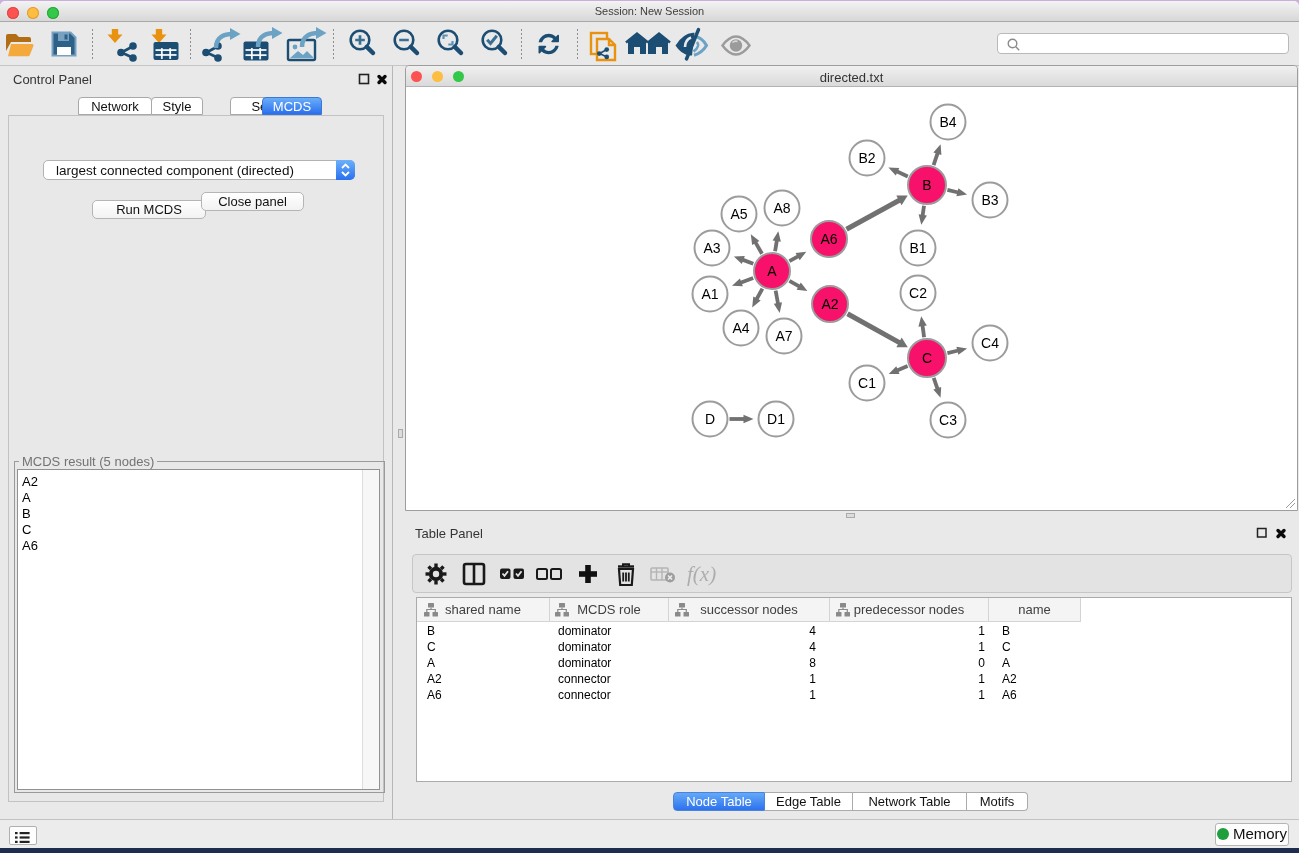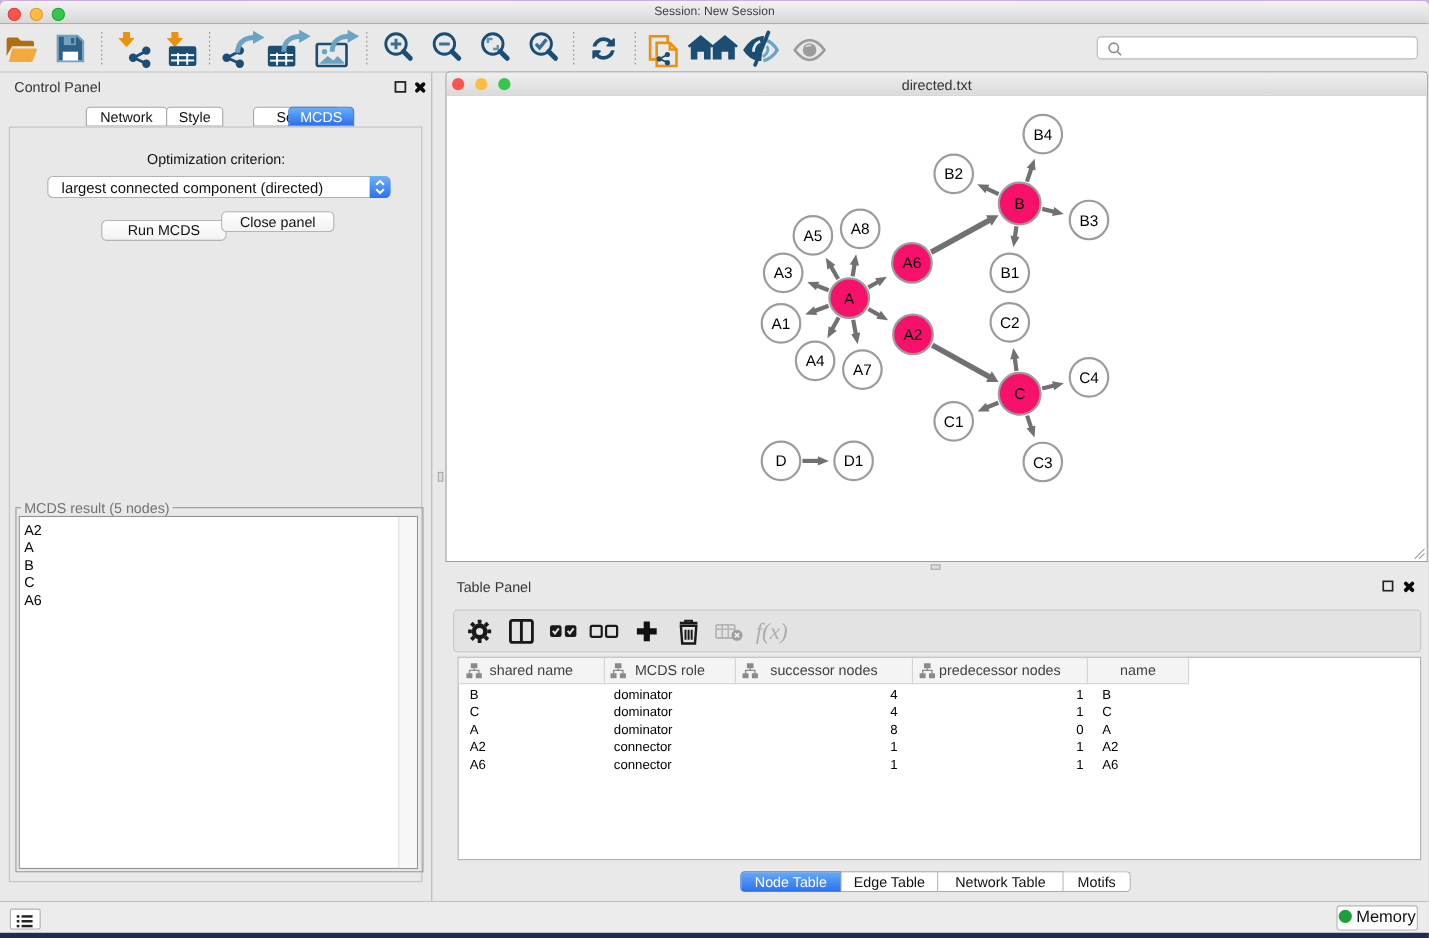--- a/index.html
+++ b/index.html
@@ -193,21 +193,20 @@
   <svg class="abs" width="34" height="14" style="left:358px; top:72px;" viewBox="0 0 34 14">
     <rect x="1.5" y="1.5" width="9" height="9" fill="none" stroke="#222" stroke-width="1.6"></rect>
     <path d="M21 2 L27 8 M27 2 L21 8" stroke="#0a0a0a" stroke-width="3.4" stroke-linecap="round" transform="translate(0,1.5)"></path>
   </svg>
   <div class="tab abs" style="left:78px; width:74px;">Network</div>
   <div class="tab abs" style="left:151px; width:52px;">Style</div>
   <div class="tab abs" style="left:202px; width:79px;margin-left:28px;">Select</div>
   <div class="tab tabsel abs" style="left:262px; width:60px;">MCDS</div>
   <div id="cp-pane" class="abs"></div>
   <div id="cp-right-border" class="abs"></div>
-  <span class="abs" style="left:0; width:393px; top:136px; text-align:center; font-size:13px; color:#111;">Optimization criterion:</span>
 
   <div class="abs" style="left:43px; top:159px; width:312px; height:20px; background:#fff; border:1px solid #b2b2b2; border-radius:5px;">
     <span style="position:absolute; left:12px; top:2px; font-size:13.5px; color:#111;">largest connected component (directed)</span>
     <div style="position:absolute; right:-1px; top:-1px; width:19px; height:20px; background:linear-gradient(#6db1fa,#2a70ee); border-radius:0 5px 5px 0;">
       <svg width="19" height="20" viewBox="0 0 19 20">
           <path d="M6 8 L9.5 4.5 L13 8" fill="none" stroke="#fff" stroke-width="1.8"></path>
           <path d="M6 12 L9.5 15.5 L13 12" fill="none" stroke="#fff" stroke-width="1.8"></path>
         </svg>
     </div>
   </div>

